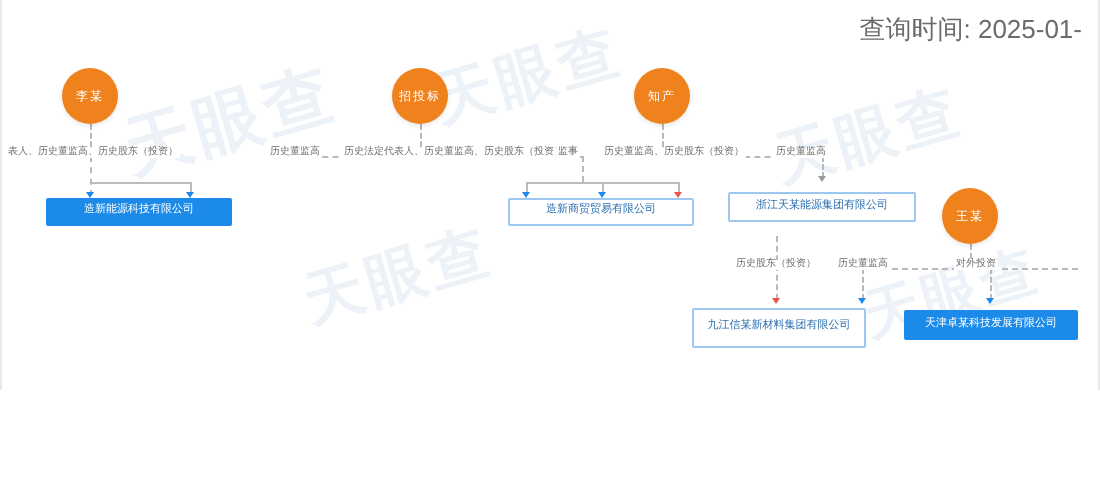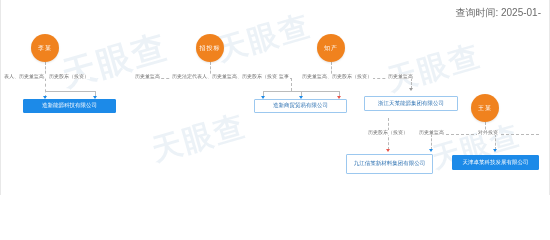--- a/index.html
+++ b/index.html
@@ -29,21 +29,21 @@
   }
   .wm1{left:60px;top:38px;}
   .wm2{left:215px;top:18px;font-size:30px;}
   .wm3{left:385px;top:48px;font-size:30px;}
   .wm4{left:150px;top:118px;font-size:30px;}
   .wm5{left:430px;top:128px;font-size:28px;}
 
   
   .query-time{
     position:absolute;right:8px;top:6px;
-    font-size:10px;color:#6b6b6b;
+    font-size:13px;color:#6b6b6b;
     white-space:nowrap;
   }
 
   
   .node-circle{
     position:absolute;
     border-radius:50%;
     background:#f0821e;
     display:flex;align-items:center;justify-content:center;
     color:#ffffff;

